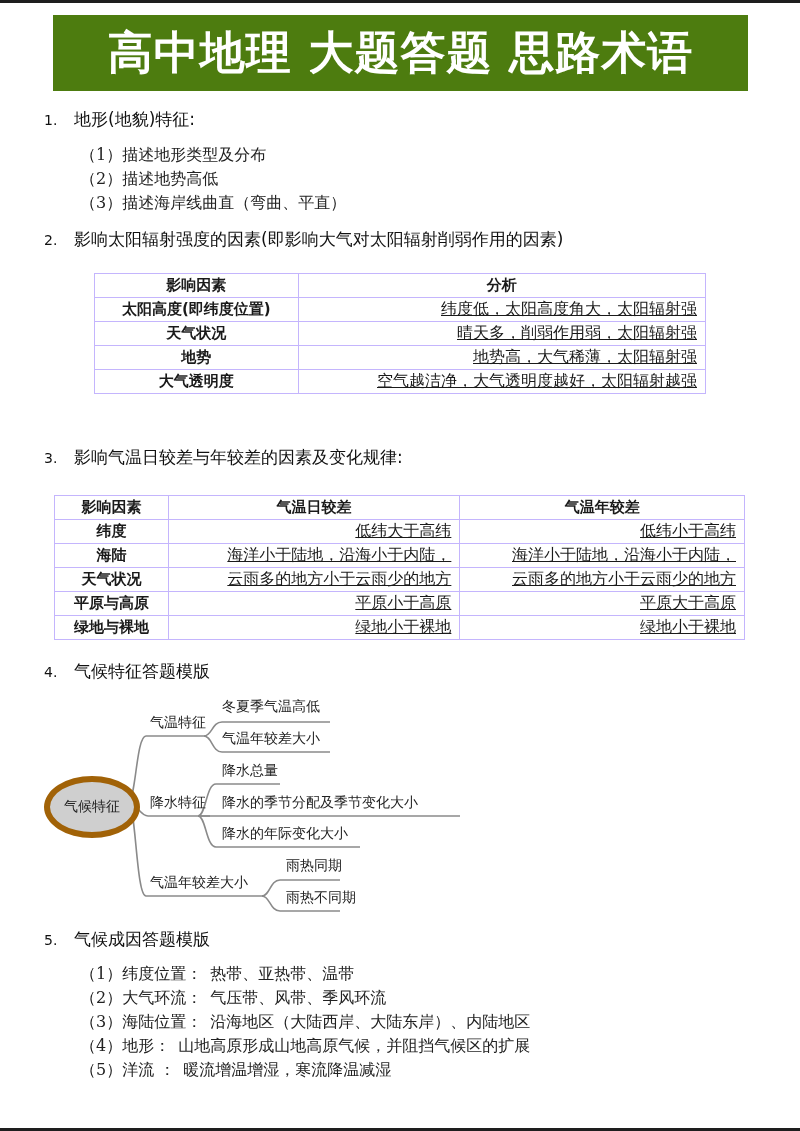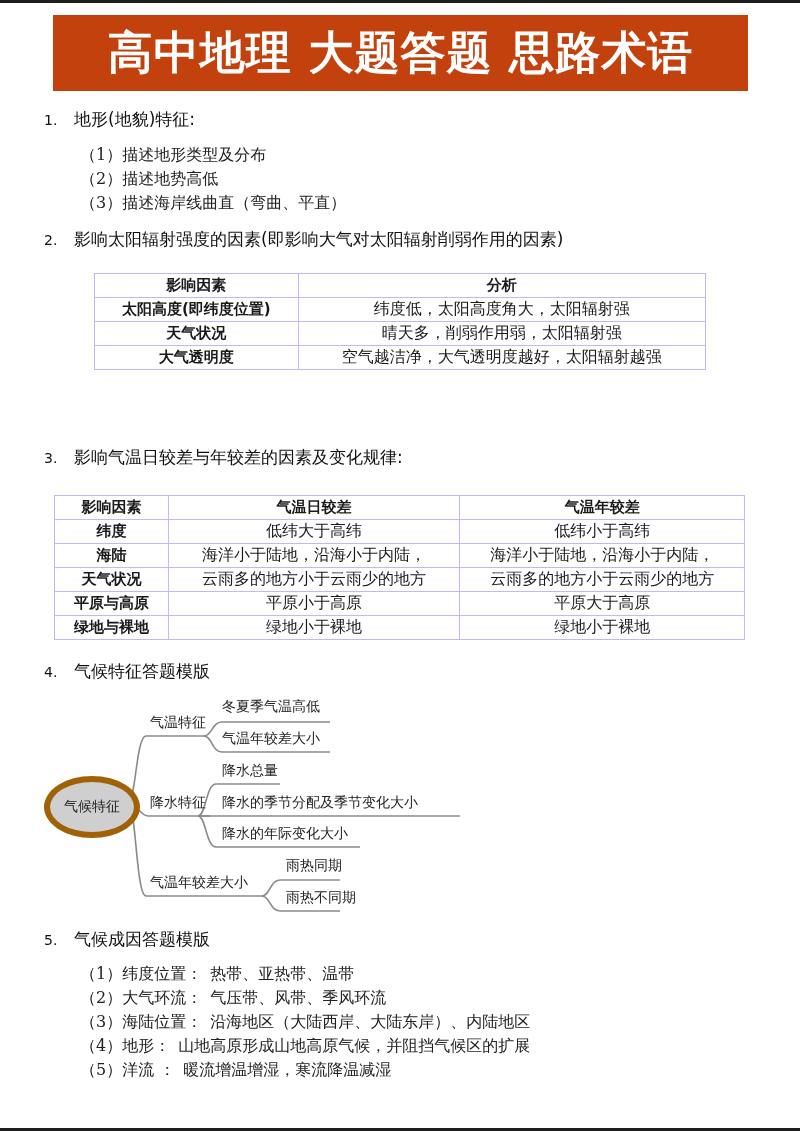--- a/index.html
+++ b/index.html
@@ -7,21 +7,21 @@
     width: 800px; height: 1131px; position: relative; overflow: hidden;
     background: #ffffff;
     font-family: "DejaVu Serif", "Liberation Serif", serif;
     color: #1a1a1a;
   }
   .frame-top { position: absolute; left: 0; top: 0; width: 800px; height: 3px; background: #1e1e1e; }
   .frame-bottom { position: absolute; left: 0; bottom: 0; width: 800px; height: 3px; background: #1e1e1e; }
 
   .banner {
     position: absolute; left: 53px; top: 15px; width: 695px; height: 76px;
-    background: #c2410c;
+    background: #4d7c0f;
     display: flex; align-items: center; justify-content: center;
   }
   .banner-title {
     color: #ffffff; font-family: "DejaVu Sans", "Liberation Sans", sans-serif;
     font-weight: bold; font-size: 45px; letter-spacing: 1px; white-space: pre;
   }
 
   .section-head {
     position: absolute; left: 44px;
     font-family: "DejaVu Sans", "Liberation Sans", sans-serif;
@@ -37,21 +37,21 @@
   table.grid {
     position: absolute; border-collapse: collapse;
     font-size: 16px; color: #1a1a1a;
   }
   table.grid td, table.grid th {
     border: 1px solid #c4b5fd; padding: 0 8px; height: 23px; white-space: nowrap;
     font-weight: normal;
   }
   table.grid th { text-align: center; font-family: "DejaVu Sans", "Liberation Sans", sans-serif; font-weight: bold; font-size: 15px; }
   table.grid td.factor { text-align: center; font-family: "DejaVu Sans", "Liberation Sans", sans-serif; font-weight: bold; font-size: 15px; }
-  table.grid td.txt { text-align: center; }
+  table.grid td.txt { text-align: right; text-decoration: underline; }
 
   .mindmap { position: absolute; left: 40px; top: 690px; width: 440px; height: 230px; }
   .mindmap svg { position: absolute; left: 0; top: 0; }
   .mm-text {
     position: absolute; font-family: "DejaVu Sans", "Liberation Sans", sans-serif;
     font-size: 14px; color: #222; white-space: nowrap;
   }
   .mm-root {
     position: absolute; left: 4px; top: 86px; width: 84px; height: 50px;
     border-radius: 50%; background: #cfcfcf; border: 6px solid #a16207;
@@ -90,20 +90,24 @@
     <th>影响因素</th>
     <th>分析</th>
   </tr>
   <tr>
     <td class="factor">太阳高度(即纬度位置)</td>
     <td class="txt">纬度低，太阳高度角大，太阳辐射强</td>
   </tr>
   <tr>
     <td class="factor">天气状况</td>
     <td class="txt">晴天多，削弱作用弱，太阳辐射强</td>
+  </tr>
+  <tr>
+    <td class="factor">地势</td>
+    <td class="txt">地势高，大气稀薄，太阳辐射强</td>
   </tr>
   <tr>
     <td class="factor">大气透明度</td>
     <td class="txt">空气越洁净，大气透明度越好，太阳辐射越强</td>
   </tr>
 </tbody>
   </table>
 
 <div class="section-head" style="top:446px;">
   <span class="num">3.</span><span>影响气温日较差与年较差的因素及变化规律:</span>

